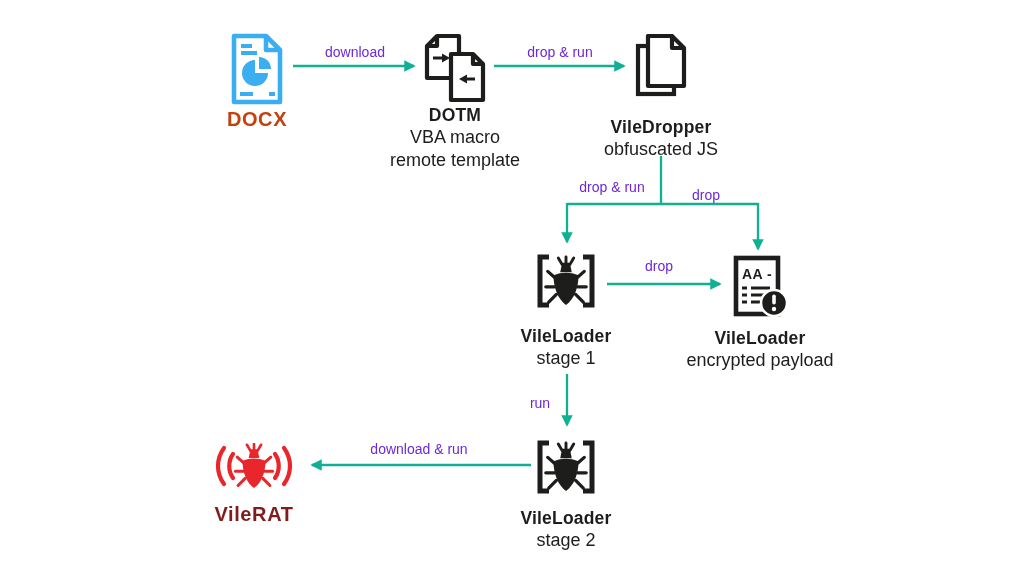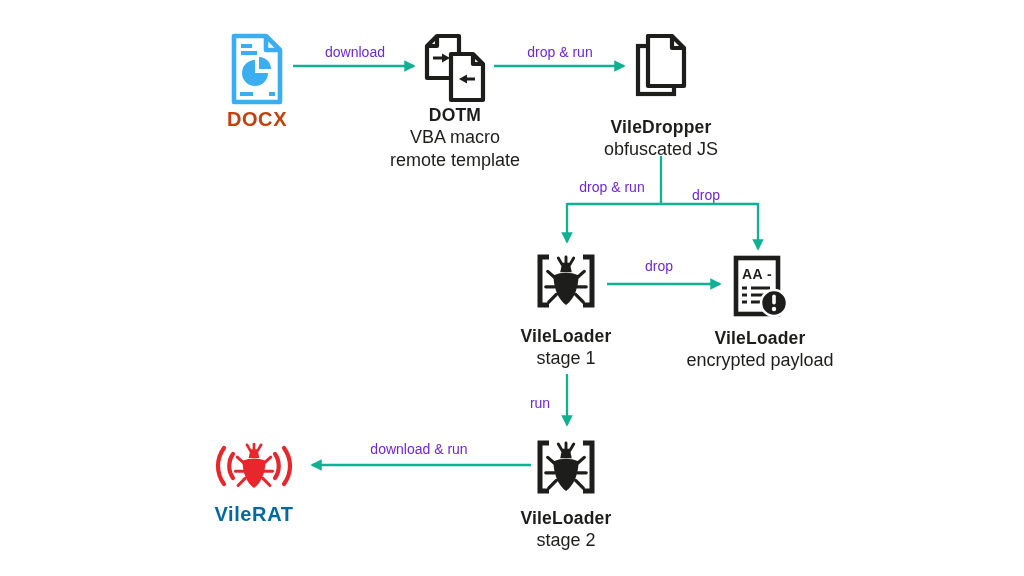--- a/index.html
+++ b/index.html
@@ -8,21 +8,21 @@
        font-family:"Liberation Sans",sans-serif;overflow:hidden}
   .wires{position:absolute;left:0;top:0}
   .edge-label{position:absolute;transform:translateX(-50%);font-size:14px;
               color:#6d28d9;white-space:nowrap}
   .node{position:absolute;text-align:center;color:#1D1D1B}
   .icon-box{display:flex;justify-content:center;align-items:center}
   .title{font-size:17.5px;font-weight:700;line-height:22px;letter-spacing:.2px}
   .big{font-size:20px;letter-spacing:.6px}
   .sub{font-size:18px;line-height:23px;color:#1D1D1B}
   .blue{color:#c2410c}
-  .red{color:#0369a1}
+  .red{color:#7f1d1d}
   .payload-text{font-family:"Liberation Sans",sans-serif;font-weight:700}
 </style>
 </head>
 <body>
 
 <svg width="0" height="0" style="position:absolute" aria-hidden="true">
   <defs>
     <symbol id="sym-bug" viewBox="0 0 44 52" overflow="visible">
       <g fill="currentColor" stroke="currentColor">
         <path d="M18,9 L14,2" stroke-width="3" fill="none" stroke-linecap="round"></path>

